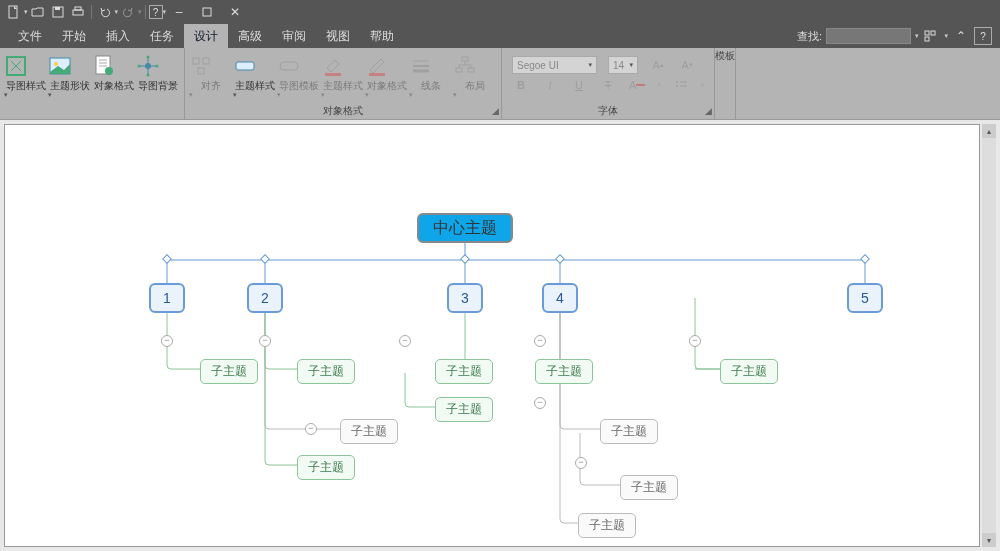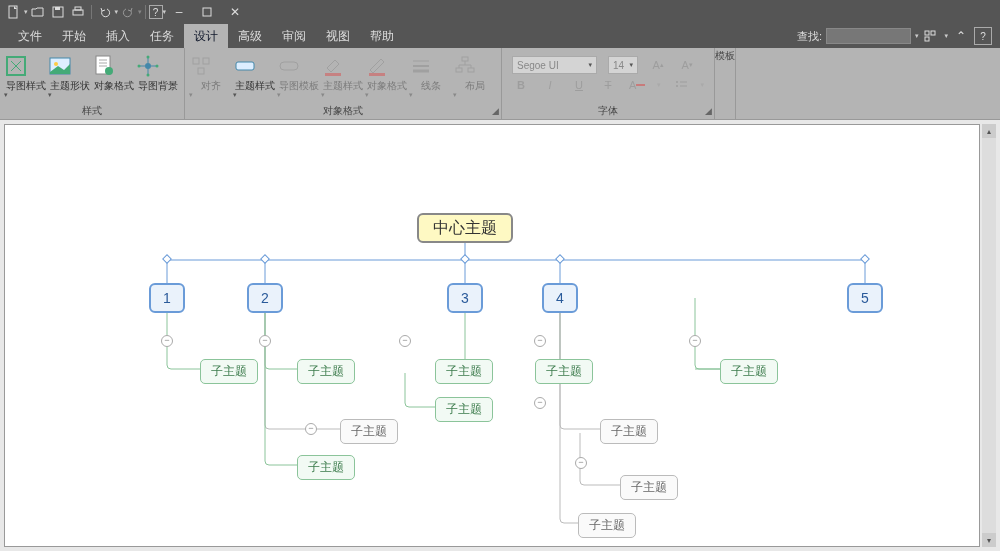--- a/index.html
+++ b/index.html
@@ -34,21 +34,21 @@
 .font-name { width: 85px; justify-content: space-between; }
 .font-size { width: 30px; justify-content: space-between; }
 .sm-btn { width: 18px; height: 18px; display: flex; align-items: center; justify-content: center; border: 1px solid transparent; color: #888; font-size: 11px; }
 .sm-btn.disabled { opacity: 0.5; }
 .canvas-wrap { position: relative; height: 431px; background: #e8e8e8; }
 .canvas { position: absolute; left: 4px; top: 4px; right: 20px; bottom: 4px; background: #fff; border: 1px solid #999; overflow: hidden; }
 .vscroll { position: absolute; right: 4px; top: 4px; bottom: 4px; width: 14px; background: #ddd; }
 .vscroll-up, .vscroll-down { height: 14px; background: #ccc; display: flex; align-items: center; justify-content: center; font-size: 8px; color: #555; }
 .vscroll-down { position: absolute; bottom: 0; width: 100%; }
 .node { position: absolute; border-radius: 6px; display: flex; align-items: center; justify-content: center; font-size: 13px; }
-.node-central { border: 2px solid #888; background: #fef9c3; color: #333; font-size: 16px; }
+.node-central { border: 2px solid #888; background: #0ea5e9; color: #333; font-size: 16px; }
 .node-main { border: 2px solid #6a9bd8; background: #eaf2fb; color: #2a5a9a; width: 36px; height: 30px; font-size: 14px; }
 .node-sub { border: 1px solid #8bc49a; background: #f2faf4; color: #3a7a4a; padding: 3px 10px; font-size: 12px; border-radius: 5px; }
 .collapse-btn { position: absolute; width: 12px; height: 12px; border: 1px solid #aaa; border-radius: 50%; background: #fff; font-size: 9px; line-height: 9px; text-align: center; color: #888; }
 svg.connectors { position: absolute; left: 0; top: 0; width: 100%; height: 100%; pointer-events: none; }
 svg.connectors path, svg.connectors line { stroke: #6a9bd8; stroke-width: 1; fill: none; }
 svg.connectors .sub { stroke: #8bc49a; }
 svg.connectors .gray { stroke: #bbb; }
 .diamond { fill: #fff; stroke: #6a9bd8; }
 </style>
 </head>
@@ -183,21 +183,20 @@
               <line x1="15" y1="12" x2="21" y2="12" stroke="#48a"></line>
               <circle cx="12" cy="3" r="1.5" fill="#4a7"></circle>
               <circle cx="12" cy="21" r="1.5" fill="#4a7"></circle>
               <circle cx="3" cy="12" r="1.5" fill="#4a7"></circle>
               <circle cx="21" cy="12" r="1.5" fill="#4a7"></circle>
             </svg>
           </div>
         <div class="rbtn-label">导图背景</div>
       </div>
     </div>
-    <div class="rgroup-label">样式</div>
   </div>
 
   <div class="rgroup">
     <div class="rgroup-body">
       <div class="rbtn disabled">
         <div class="rbtn-icon">
             <svg width="24" height="24">
               <rect x="4" y="4" width="6" height="6" fill="none" stroke="#888"></rect>
               <rect x="14" y="4" width="6" height="6" fill="none" stroke="#888"></rect>
               <rect x="9" y="14" width="6" height="6" fill="none" stroke="#888"></rect>

